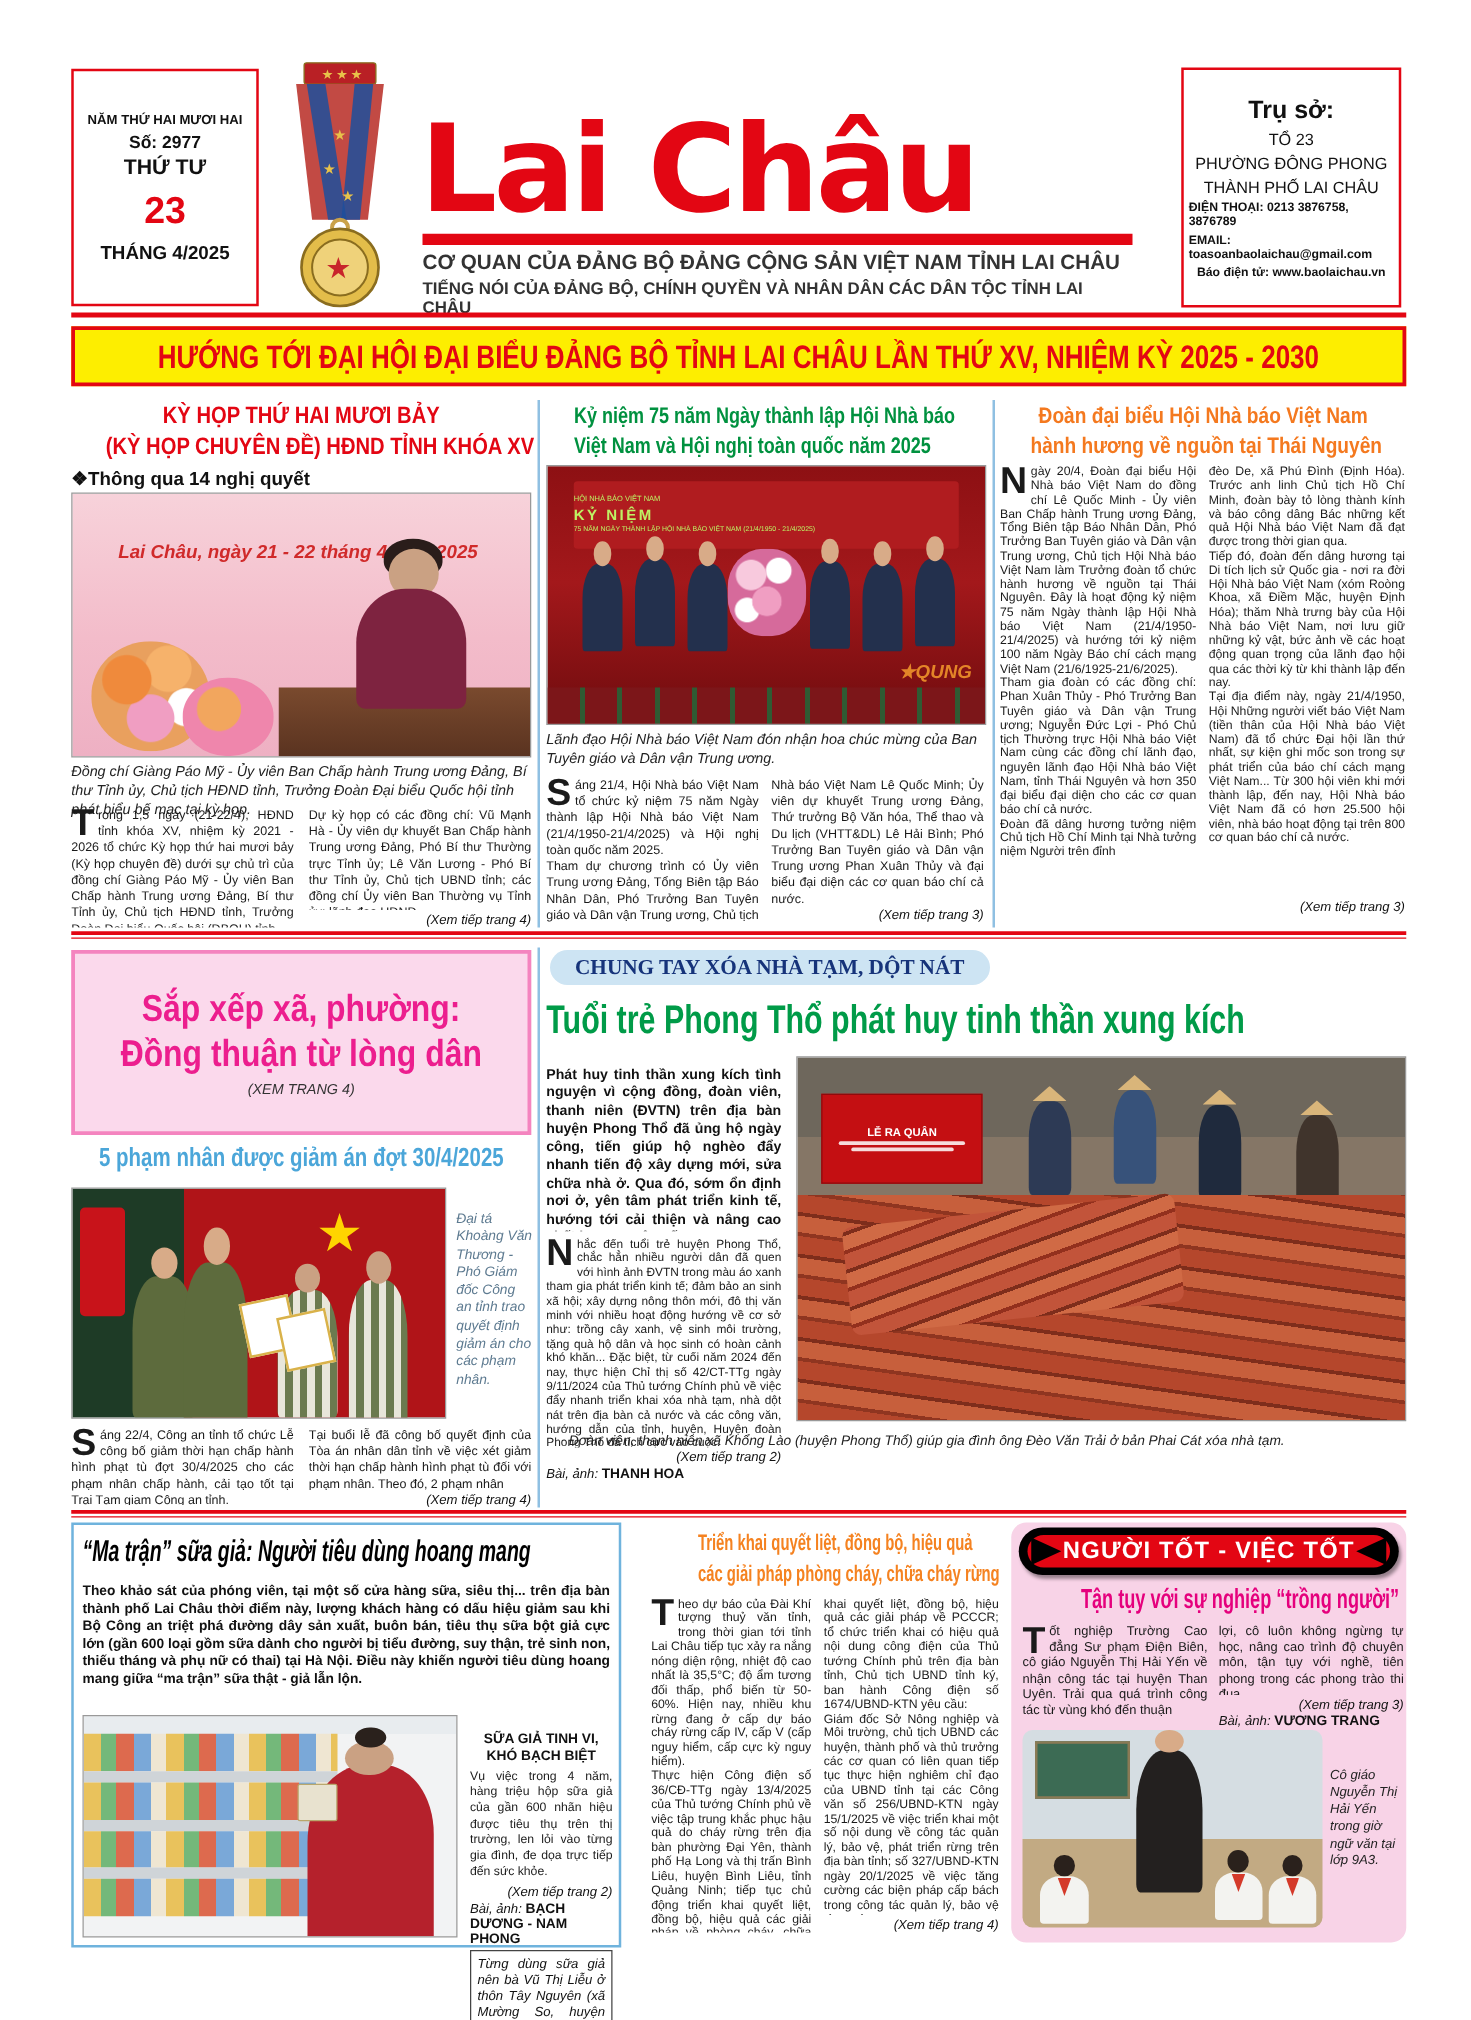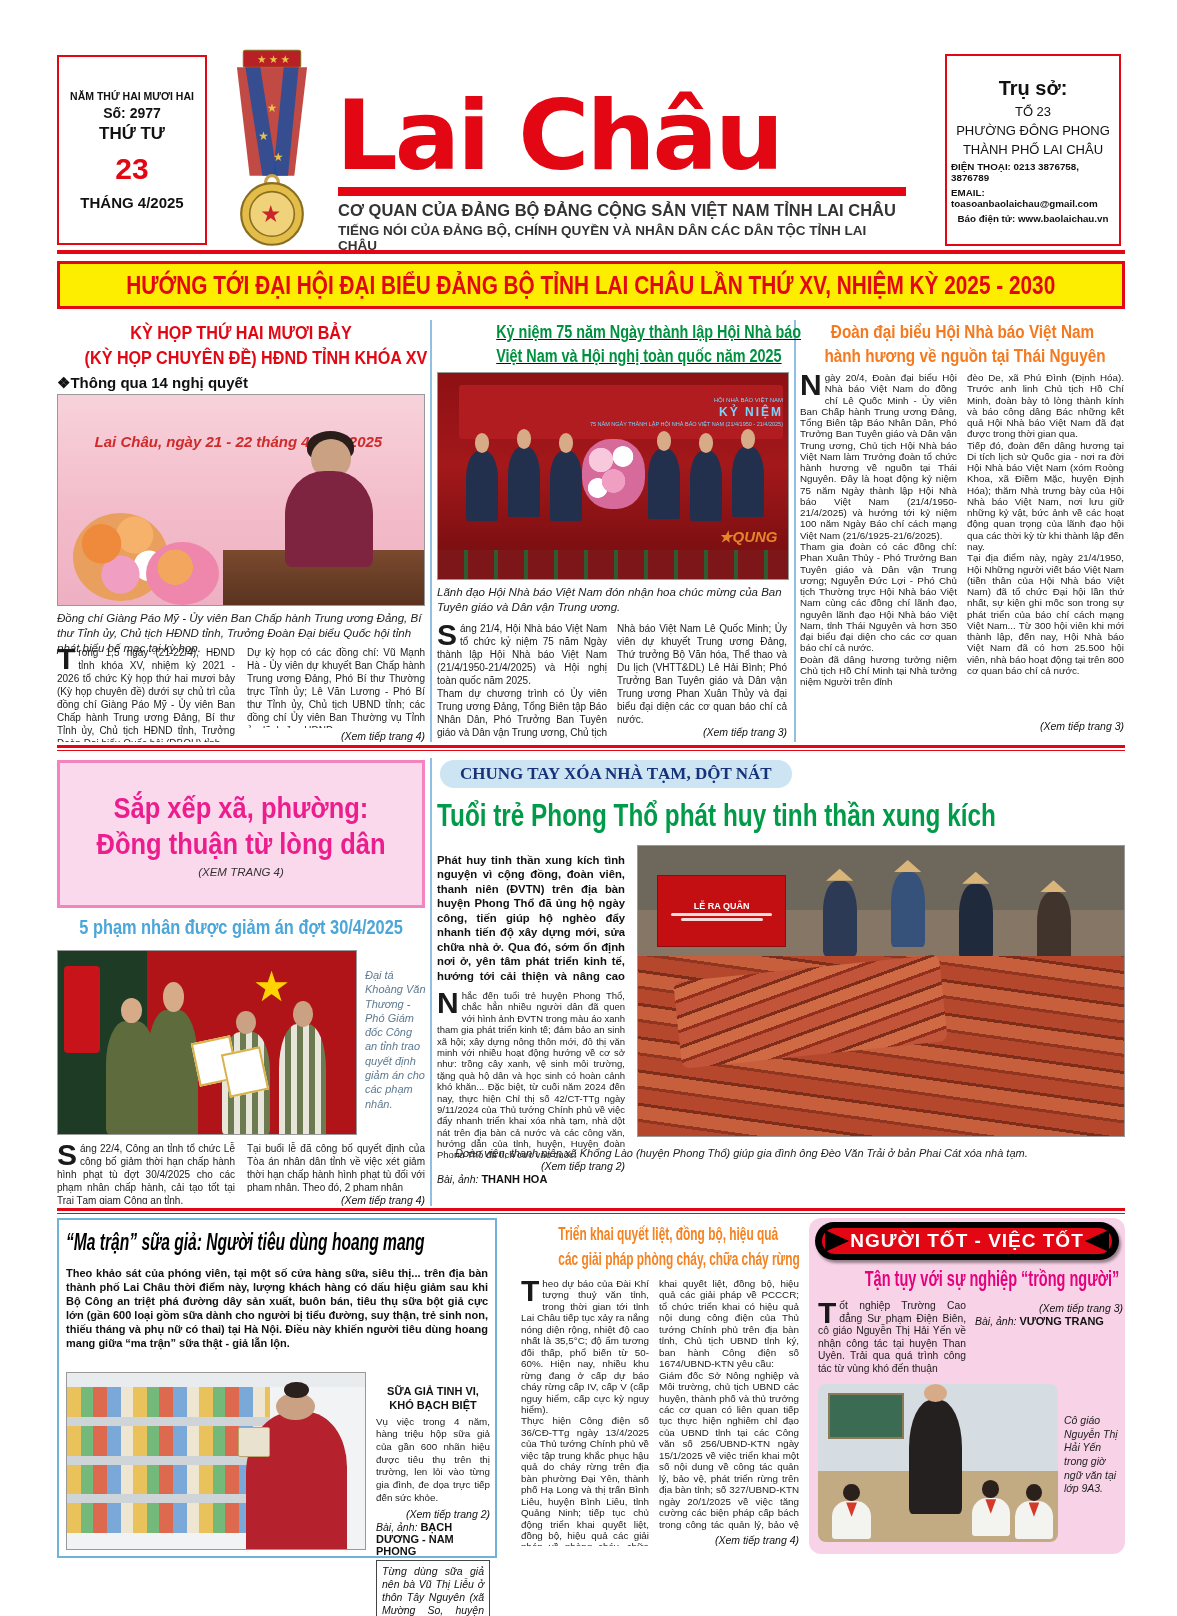--- a/index.html
+++ b/index.html
@@ -88,21 +88,21 @@
   .photo{position:absolute;overflow:hidden;border:1px solid #999;box-sizing:border-box;}
   .ph-hdnd{background:linear-gradient(180deg,#f7d2da 0%,#f3bcca 55%,#eeb0c3 100%);}
   .ph-hdnd .ovtext{position:absolute;left:10%;top:18%;font-style:italic;font-weight:bold;font-size:15px;color:#d02a2a;white-space:nowrap;}
   .flower{position:absolute;border-radius:50%;}
   .ph-hdnd .podium{position:absolute;right:0;bottom:0;width:55%;height:26%;background:linear-gradient(180deg,#7a4a2e,#5a3320);}
   .ph-hdnd .body-shape{position:absolute;right:14%;bottom:18%;width:24%;height:46%;background:#7e2340;border-radius:45% 45% 8% 8%;}
   .ph-hdnd .head{position:absolute;right:20%;bottom:60%;width:11%;height:19%;background:#caa183;border-radius:50%;}
   .ph-hdnd .hair{position:absolute;right:19%;bottom:68%;width:13%;height:15%;background:#2a1d1a;border-radius:50% 50% 40% 40%;}
   .ph-press{background:linear-gradient(180deg,#8d1013 0%,#a3181b 45%,#6f0c0e 100%);}
   .ph-press .stage-banner{position:absolute;left:6%;top:6%;width:88%;height:26%;background:#b01c1f;border-radius:3px;
-                          display:flex;flex-direction:column;align-items:flex-end;justify-content:center;gap:2px;color:#7dd3fc;padding-left:16px;}
+                          display:flex;flex-direction:column;align-items:flex-start;justify-content:center;gap:2px;color:#bef264;}
   .ph-press .stage-banner .l1{font-size:6px;white-space:nowrap;}
   .ph-press .stage-banner .l2{font-weight:bold;font-size:12px;letter-spacing:2px;}
   .ph-press .stage-banner .l3{font-size:5.5px;white-space:nowrap;}
   .person{position:absolute;width:9%;height:34%;background:#23304d;border-radius:40% 40% 6% 6%;}
   .person::before{content:"";position:absolute;left:28%;top:-26%;width:46%;height:28%;background:#d8ab88;border-radius:50%;}
   .ph-press .carpet{position:absolute;left:0;bottom:0;width:100%;height:14%;
                     background:repeating-linear-gradient(90deg,#7c1619 0 26px,#2f5b33 26px 30px);}
   .ph-press .bouquet{position:absolute;left:41%;top:32%;width:18%;height:34%;
                      background:radial-gradient(circle at 30% 30%,#f8c9dd 18%,transparent 19%),
                                 radial-gradient(circle at 65% 25%,#ffffff 15%,transparent 16%),
@@ -216,21 +216,21 @@
   </div>
   <div class="abs caption" style="left:57px;top:611px;width:368px;">Đồng chí Giàng Páo Mỹ - Ủy viên Ban Chấp hành Trung ương Đảng, Bí thư Tỉnh ủy, Chủ tịch HĐND tỉnh, Trưởng Đoàn Đại biểu Quốc hội tỉnh phát biểu bế mạc tại kỳ họp.</div>
   <div class="abs" style="left:57px;top:646px;width:178px;">
     <div class="bt dropcap clip" style="height:96px;font-size:10px;">Trong 1,5 ngày (21-22/4), HĐND tỉnh khóa XV, nhiệm kỳ 2021 - 2026 tổ chức Kỳ họp thứ hai mươi bảy (Kỳ họp chuyên đề) dưới sự chủ trì của đồng chí Giàng Páo Mỹ - Ủy viên Ban Chấp hành Trung ương Đảng, Bí thư Tỉnh ủy, Chủ tịch HĐND tỉnh, Trưởng Đoàn Đại biểu Quốc hội (ĐBQH) tỉnh.</div>
   </div>
   <div class="abs" style="left:247px;top:646px;width:178px;">
     <div class="bt clip" style="height:82px;font-size:10px;">Dự kỳ họp có các đồng chí: Vũ Mạnh Hà - Ủy viên dự khuyết Ban Chấp hành Trung ương Đảng, Phó Bí thư Thường trực Tỉnh ủy; Lê Văn Lương - Phó Bí thư Tỉnh ủy, Chủ tịch UBND tỉnh; các đồng chí Ủy viên Ban Thường vụ Tỉnh ủy; lãnh đạo HĐND,</div>
     <div class="more">(Xem tiếp trang 4)</div>
   </div>
 
-  <div class="abs" style="left:461px;top:320px;width:352px;text-decoration:underline;">
+  <div class="abs" style="left:424px;top:320px;width:352px;">
     <div class="hl-line hl-green">Kỷ niệm 75 năm Ngày thành lập Hội Nhà báo</div>
     <div class="hl-line hl-green">Việt Nam và Hội nghị toàn quốc năm 2025</div>
   </div>
   <div class="photo ph-press" style="left:437px;top:372px;width:352px;height:208px;">
     <div class="stage-banner">
       <div class="l1">HỘI NHÀ BÁO VIỆT NAM</div>
       <div class="l2">KỶ NIỆM</div>
       <div class="l3">75 NĂM NGÀY THÀNH LẬP HỘI NHÀ BÁO VIỆT NAM (21/4/1950 - 21/4/2025)</div>
     </div>
     <div class="person" style="left:8%;top:38%;"></div>
@@ -377,20 +377,21 @@
     <div class="inner"></div>
     <div class="tri-l"></div>
     <div class="tri-r"></div>
     <span>NGƯỜI TỐT - VIỆC TỐT</span>
   </div>
   <div class="abs good-title">Tận tụy với sự nghiệp “trồng người”</div>
   <div class="abs" style="left:818px;top:1300px;width:148px;">
     <div class="bt dropcap clip" style="height:80px;font-size:10.3px;line-height:1.22;">Tốt nghiệp Trường Cao đẳng Sư phạm Điện Biên, cô giáo Nguyễn Thị Hải Yến về nhận công tác tại huyện Than Uyên. Trải qua quá trình công tác từ vùng khó đến thuận</div>
   </div>
   <div class="abs" style="left:975px;top:1300px;width:148px;">
+    <div class="bt clip" style="height:56px;font-size:10.3px;line-height:1.22;">lợi, cô luôn không ngừng tự học, nâng cao trình độ chuyên môn, tận tụy với nghề, tiên phong trong các phong trào thi đua.</div>
     <div class="more">(Xem tiếp trang 3)</div>
     <div class="byline">
       <span class="pre-i">Bài, ảnh:</span>
       <b>VƯƠNG TRANG</b>
     </div>
   </div>
   <div class="photo ph-class" style="left:818px;top:1384px;width:240px;height:158px;border:none;">
     <div class="board"></div>
     <div class="teacher"></div>
     <div class="student" style="left:64%;bottom:4%;"></div>

